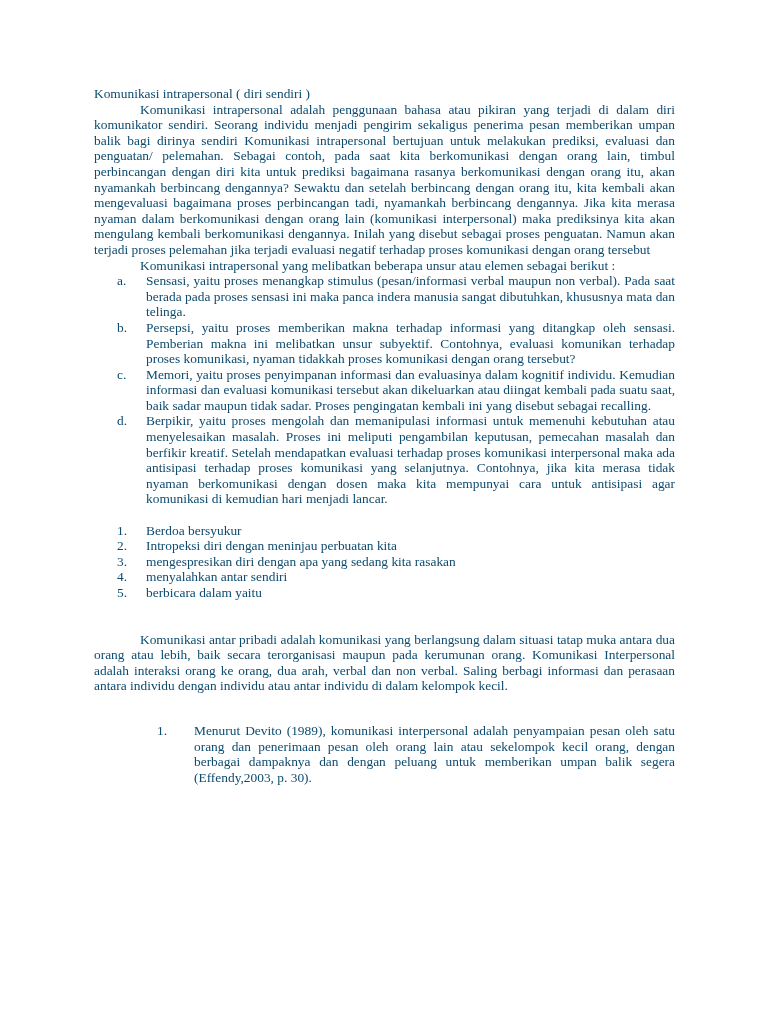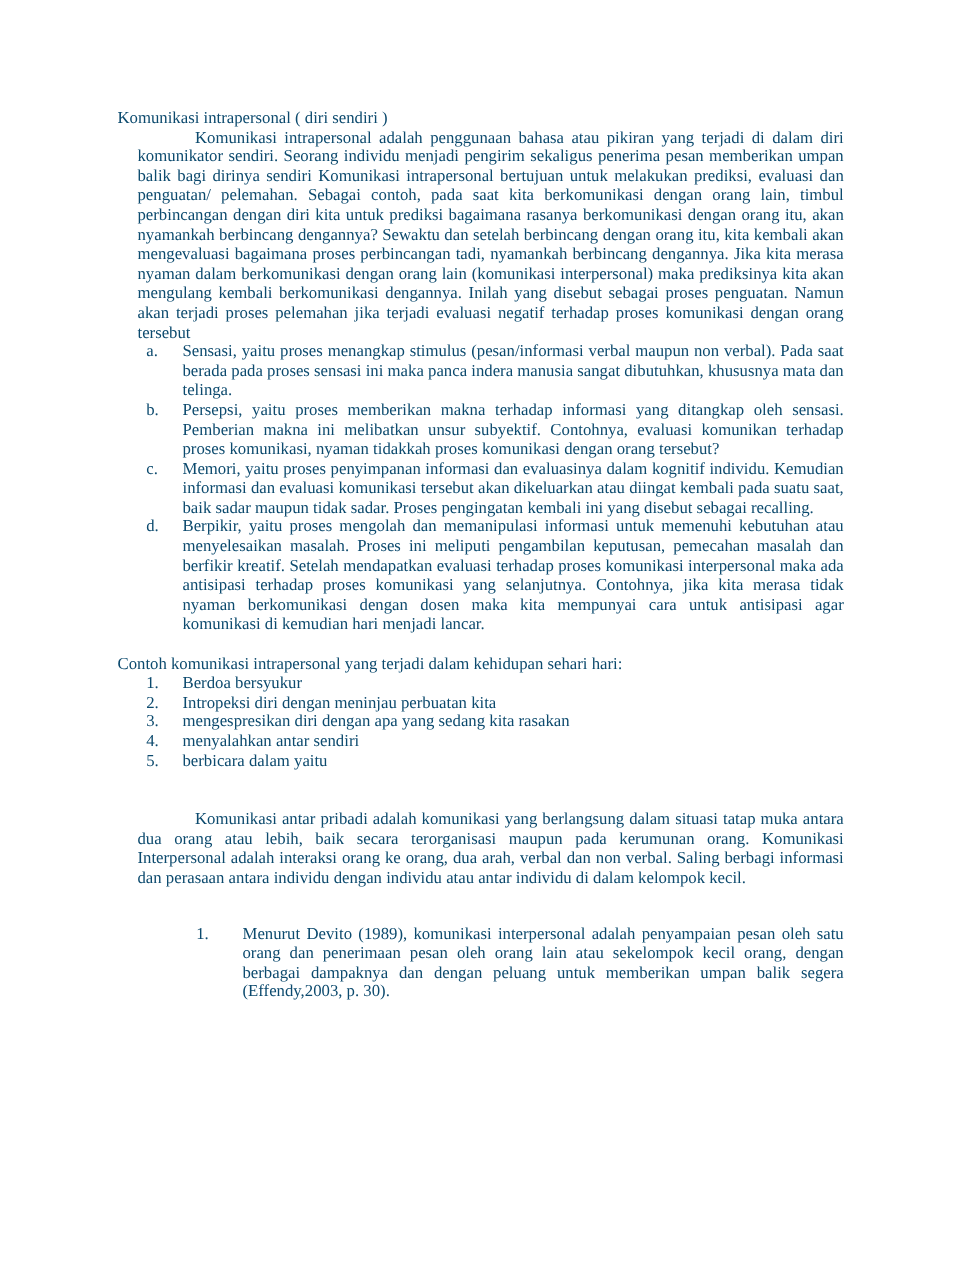--- a/index.html
+++ b/index.html
@@ -3,38 +3,39 @@
 <meta charset="utf-8">
 <style>
   html, body { margin: 0; padding: 0; background: #ffffff; }
   body { width: 768px; height: 1024px; overflow: hidden; position: relative; }
   .page {
     position: absolute; left: 94px; top: 86px; width: 581px;
     font-family: "Liberation Serif", "DejaVu Serif", serif;
     font-size: 13.4px; line-height: 15.6px; color: #0c4a6e;
   }
   .p { margin: 0; text-align: justify; }
-  .indent { text-indent: 46px; margin-left: 16px; }
+  .indent { text-indent: 46px; }
   .heading { margin: 0; }
   ol.alpha, ol.num { margin: 0; padding: 0; list-style: none; }
   .li { display: flex; text-align: justify; }
   .alpha .marker { width: 52px; padding-left: 23px; box-sizing: border-box; flex: none; }
   .num .marker { width: 52px; padding-left: 23px; box-sizing: border-box; flex: none; }
   .num2 .marker { width: 60px; padding-left: 23px; box-sizing: border-box; flex: none; }
   .li .txt { flex: 1; }
   .gap { height: 15.6px; }
   .gap2 { height: 31px; }
 </style>
 </head>
 <body>
 
 <div class="page">
 
   <p class="heading">Komunikasi intrapersonal ( diri sendiri )</p>
   <p class="p indent">Komunikasi intrapersonal adalah penggunaan bahasa atau pikiran yang terjadi  di dalam diri komunikator sendiri. Seorang individu menjadi pengirim sekaligus penerima pesan memberikan umpan balik bagi dirinya sendiri Komunikasi intrapersonal bertujuan untuk melakukan prediksi, evaluasi dan penguatan/ pelemahan. Sebagai contoh, pada saat kita berkomunikasi dengan orang lain, timbul perbincangan dengan diri kita untuk prediksi bagaimana rasanya berkomunikasi dengan orang itu, akan nyamankah berbincang dengannya? Sewaktu dan setelah berbincang dengan orang itu, kita kembali akan mengevaluasi bagaimana proses perbincangan tadi, nyamankah berbincang dengannya. Jika kita merasa nyaman dalam berkomunikasi dengan orang lain (komunikasi interpersonal) maka prediksinya kita akan mengulang kembali berkomunikasi dengannya. Inilah yang disebut sebagai proses penguatan. Namun akan terjadi proses pelemahan jika terjadi evaluasi negatif terhadap proses komunikasi dengan orang tersebut</p>
+  <p class="p indent">Komunikasi intrapersonal yang melibatkan beberapa unsur atau elemen sebagai berikut :</p>
 
   <ol class="alpha">
     <li class="li">
       <span class="marker">a.</span>
       <span class="txt">Sensasi, yaitu proses menangkap stimulus (pesan/informasi verbal maupun non verbal). Pada saat berada pada proses sensasi ini maka panca indera manusia sangat dibutuhkan, khususnya mata dan telinga.</span>
     </li>
     <li class="li">
       <span class="marker">b.</span>
       <span class="txt">Persepsi, yaitu proses memberikan makna terhadap informasi yang ditangkap oleh sensasi. Pemberian makna ini melibatkan unsur subyektif. Contohnya, evaluasi komunikan terhadap proses komunikasi, nyaman tidakkah proses komunikasi  dengan orang tersebut?</span>
     </li>
@@ -43,21 +44,20 @@
       <span class="txt">Memori, yaitu proses penyimpanan informasi dan evaluasinya dalam kognitif individu. Kemudian informasi dan evaluasi komunikasi tersebut akan dikeluarkan atau diingat kembali pada suatu saat, baik sadar maupun tidak sadar. Proses pengingatan kembali ini yang disebut sebagai recalling.</span>
     </li>
     <li class="li">
       <span class="marker">d.</span>
       <span class="txt">Berpikir, yaitu proses mengolah dan memanipulasi informasi untuk memenuhi kebutuhan atau menyelesaikan masalah. Proses ini meliputi pengambilan keputusan, pemecahan masalah dan berfikir kreatif. Setelah mendapatkan evaluasi terhadap proses komunikasi interpersonal maka ada antisipasi terhadap proses komunikasi yang selanjutnya. Contohnya, jika kita merasa tidak nyaman berkomunikasi dengan dosen maka kita mempunyai cara untuk antisipasi agar komunikasi di kemudian hari menjadi lancar.</span>
     </li>
   </ol>
 
   <div class="gap"></div>
 
-  <p class="heading">Contoh komunikasi intrapersonal yang terjadi dalam kehidupan sehari hari:</p>
   <ol class="num">
     <li class="li">
       <span class="marker">1.</span>
       <span class="txt">Berdoa bersyukur</span>
     </li>
     <li class="li">
       <span class="marker">2.</span>
       <span class="txt">Intropeksi diri dengan meninjau perbuatan kita</span>
     </li>
     <li class="li">

